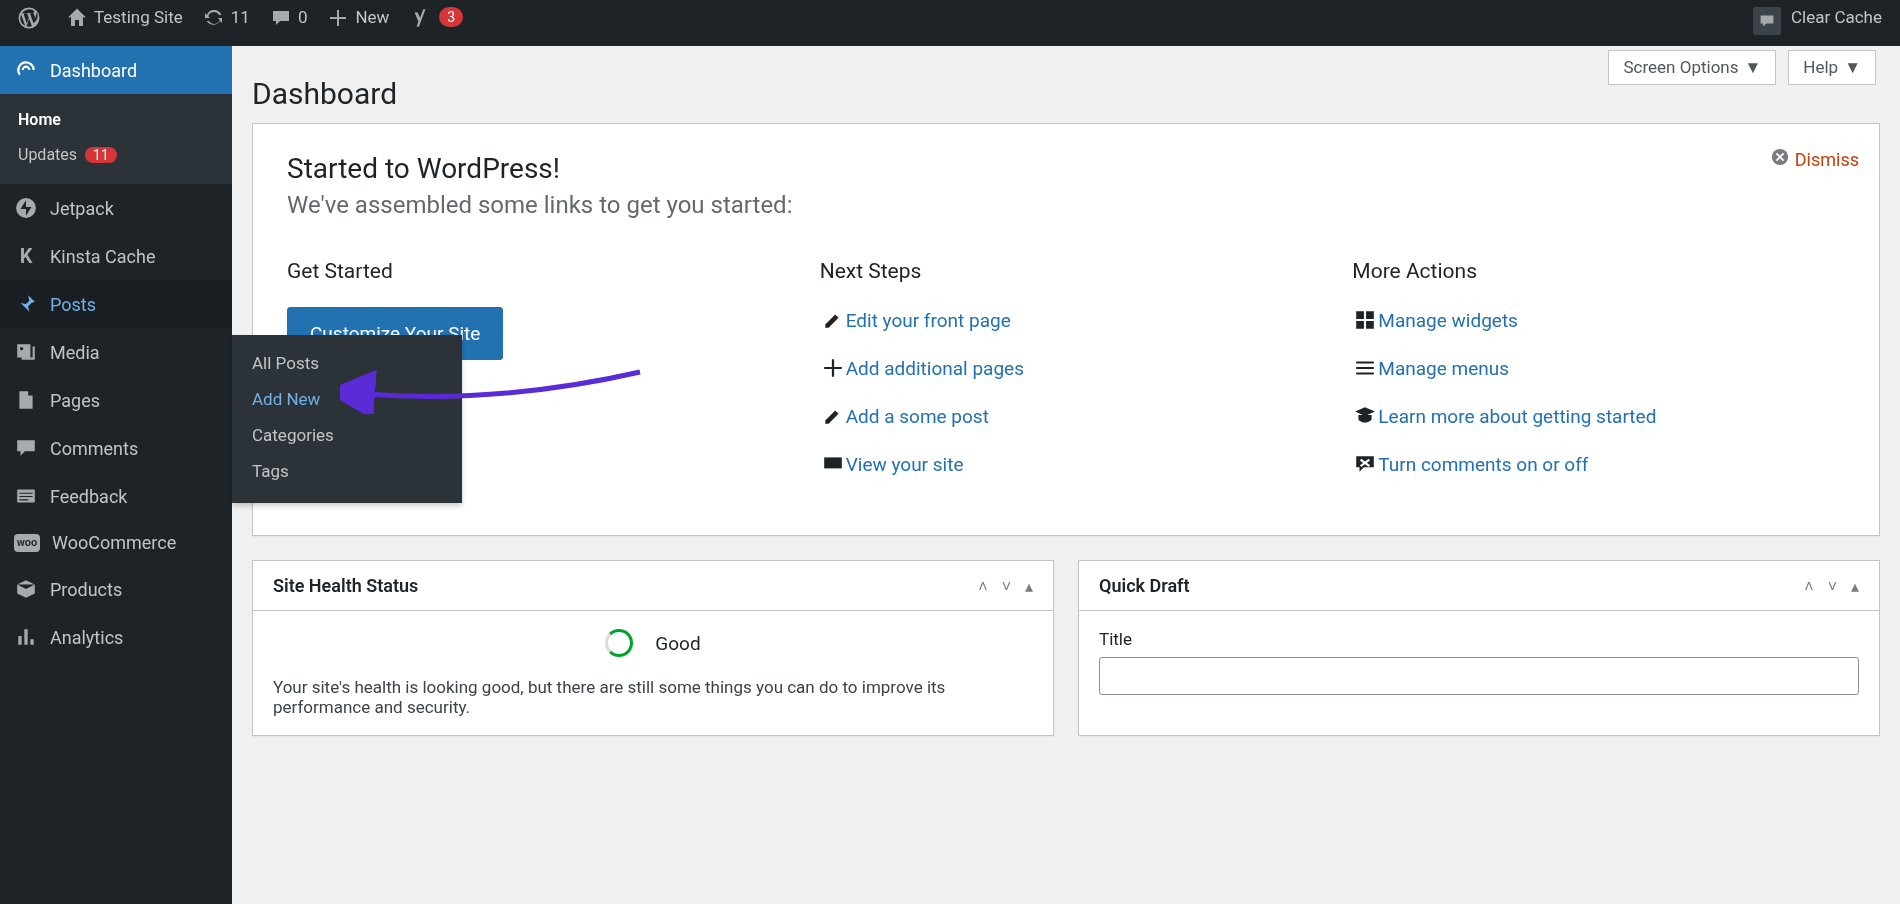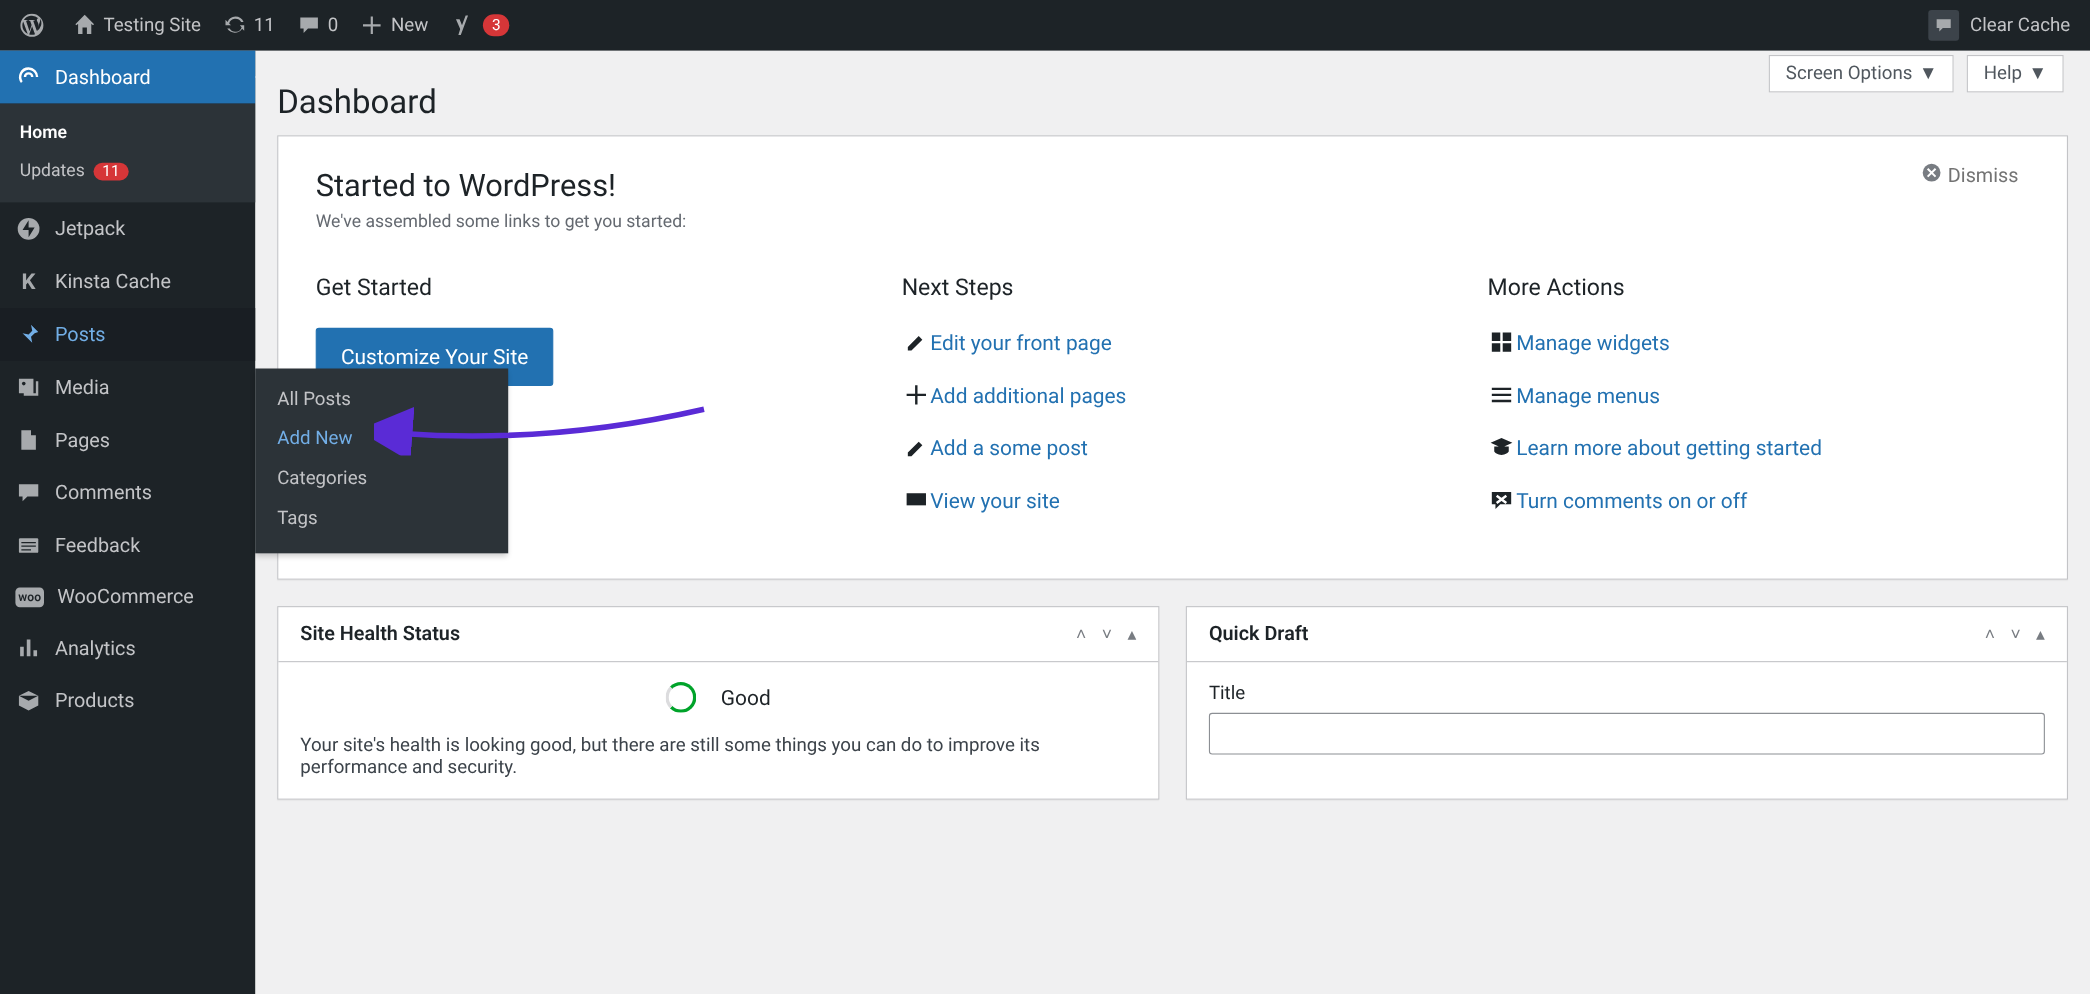--- a/index.html
+++ b/index.html
@@ -1,21 +1,21 @@
 <!DOCTYPE html>
 <html><head>
 <meta charset="utf-8">
 <style>
   * { box-sizing: border-box; margin: 0; padding: 0; }
   body { font-family: -apple-system, BlinkMacSystemFont, "Segoe UI", Roboto, sans-serif; background: #f0f0f1; width: 1900px; height: 904px; overflow: hidden; }
   a { text-decoration: none; }
 
   
   #adminbar { background: #1d2327; color: #c3c4c7; height: 46px; display: flex; align-items: center; padding: 0 8px; font-size: 17px; }
-  #adminbar .ab-item { display: flex; align-items: center; height: 32px; padding: 0 10px; color: #c3c4c7; cursor: pointer; }
+  #adminbar .ab-item { display: flex; align-items: flex-start; height: 32px; padding: 0 10px; color: #c3c4c7; cursor: pointer; }
   #adminbar .ab-icon { display: inline-flex; width: 22px; height: 22px; margin-right: 6px; align-items: center; justify-content: center; }
   #adminbar .badge { background: #d63638; color: #fff; border-radius: 12px; padding: 0 8px; font-size: 14px; line-height: 20px; margin-left: 2px; }
   #adminbar .spacer { flex: 1; }
   #adminbar .square-dark { width: 28px; height: 28px; background: #3c434a; border-radius: 3px; display:inline-flex; align-items:center; justify-content:center; margin-right:10px;}
   #adminbar svg { fill: #a7aaad; }
 
   
   #sidebar { position: absolute; left: 0; top: 46px; width: 232px; background: #1d2327; color: #c3c4c7; height: calc(100% - 46px); }
   #sidebar .menu-item { display: flex; align-items: center; padding: 12px 14px; font-size: 18px; cursor: pointer; position: relative; color: #c3c4c7; }
   #sidebar .menu-item .mi-icon { width: 24px; height: 24px; margin-right: 12px; display:inline-flex; align-items:center; justify-content:center; }
@@ -39,22 +39,22 @@
 
   
   #content { margin-left: 232px; padding: 10px 20px 0; position:relative; }
   #content .topright { position:absolute; right:24px; top:4px; display:flex; gap:12px; }
   #content .topright .panel-btn { background:#fff; border:1px solid #c3c4c7; color:#50575e; padding: 6px 14px; font-size:17px; cursor:pointer; display:flex; align-items:flex-start; gap:6px;}
   #content h1 { font-size:30px; font-weight:400; color:#1d2327; margin: 20px 0 12px; }
 
   .postbox { background:#fff; border:1px solid #c3c4c7; box-shadow:0 1px 1px rgba(0,0,0,.04); margin-bottom: 24px; }
   .welcome { padding: 28px 34px 36px; position:relative; }
   .welcome h2 { font-size:28px; font-weight:400; color:#1d2327; margin-bottom:6px; }
-  .welcome p.about { color:#646970; font-size:16px; margin-bottom: 40px;}
-  .welcome .dismiss { position:absolute; right:44px; top:24px; color:#737373; font-size:18px; display:flex; align-items:center; gap:6px; cursor:pointer;}
+  .welcome p.about { color:#646970; font-size:24px; margin-bottom: 40px;}
+  .welcome .dismiss { position:absolute; right:20px; top:24px; color:#c2410c; font-size:18px; display:flex; align-items:center; gap:6px; cursor:pointer;}
   .welcome .columns { display:flex; gap: 40px; }
   .welcome .col { flex:1; }
   .welcome .col h3 { font-size:21px; font-weight:400; color:#1d2327; margin-bottom:24px;}
   .welcome .button-primary { background:#2271b1; color:#fff; border:1px solid #2271b1; padding:14px 22px; font-size:19px; cursor:pointer; display:inline-block; border-radius:3px;}
   .welcome .or-link { display:block; margin-top:16px; color:#2271b1; font-size:18px; text-decoration:underline; text-underline-offset:3px;}
   .welcome .iconlink { display:flex; align-items:center; margin-bottom:22px; color:#2271b1; font-size:19px; cursor:pointer;}
   .welcome .iconlink .il-icon { width:26px; height:26px; display:inline-flex; align-items:center; justify-content:center; }
   .welcome .iconlink .il-icon svg { fill:#1d2327; }
 
   .two-col { display:flex; gap:24px; }
@@ -199,32 +199,32 @@
     </span>
     <span>Feedback</span>
   </div>
   <div class="menu-item">
     <span class="mi-icon" style="background:#a7aaad;color:#1d2327;border-radius:4px;font-size:11px;font-weight:600;width:26px;height:18px;">woo</span>
     <span>WooCommerce</span>
   </div>
   <div class="menu-item">
     <span class="mi-icon">
       <svg viewBox="0 0 20 20" width="22" height="22">
+          <path d="M2 6l8-4 8 4v8l-8 4-8-4zM2 6l8 4 8-4M10 10v8"></path>
+        </svg>
+    </span>
+    <span>Products</span>
+  </div>
+  <div class="menu-item">
+    <span class="mi-icon">
+      <svg viewBox="0 0 20 20" width="22" height="22">
           <path d="M3 17h3V9H3zM8.5 17h3V3h-3zM14 17h3v-5h-3z"></path>
         </svg>
     </span>
     <span>Analytics</span>
-  </div>
-  <div class="menu-item">
-    <span class="mi-icon">
-      <svg viewBox="0 0 20 20" width="22" height="22">
-          <path d="M2 6l8-4 8 4v8l-8 4-8-4zM2 6l8 4 8-4M10 10v8"></path>
-        </svg>
-    </span>
-    <span>Products</span>
   </div>
 </div>
 
 <div id="flyout">
   <a><span>All Posts</span></a>
   <a class="highlight"><span>Add New</span></a>
   <a><span>Categories</span></a>
   <a><span>Tags</span></a>
 </div>
 

